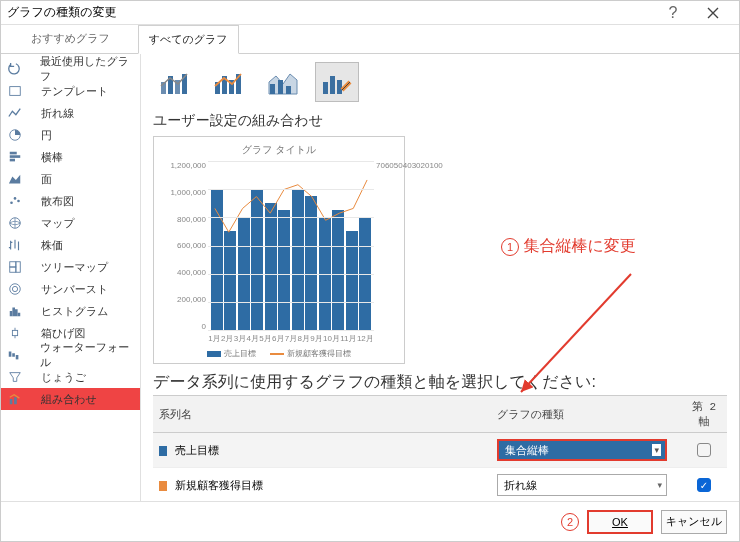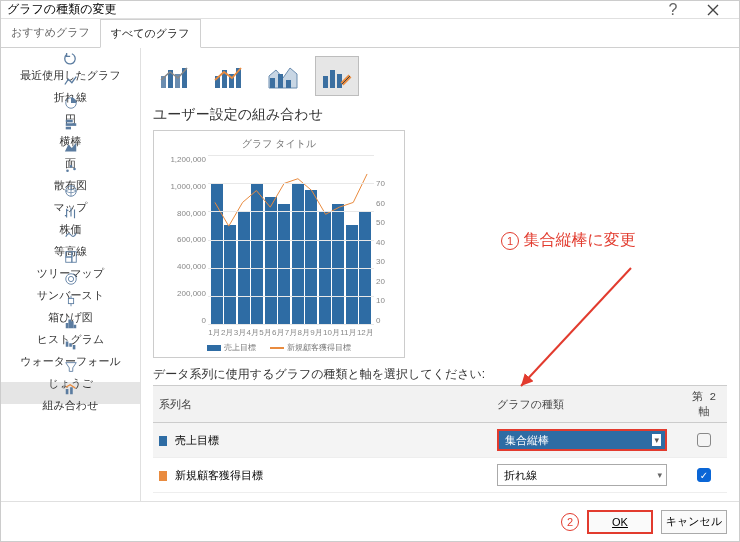--- a/index.html
+++ b/index.html
@@ -1,58 +1,58 @@
 <!DOCTYPE html>
 <html><head>
 <meta charset="utf-8">
 <style>
 * { box-sizing: border-box; margin: 0; padding: 0; font-family: "Yu Gothic UI", "Meiryo", sans-serif; }
 body { width: 740px; height: 542px; background: #fff; overflow: hidden; position: relative; }
 
 .dialog { width: 740px; height: 542px; border: 1px solid #ccc; display: flex; flex-direction: column; }
 
-.titlebar { height: 18px; display: flex; align-items: center; padding: 0 6px; border-bottom: 1px solid #e0e0e0; }
+.titlebar { height: 24px; display: flex; align-items: center; padding: 0 6px; border-bottom: 1px solid #e0e0e0; }
 .titlebar .title { font-size: 12px; flex: 1; }
 .titlebar .win-btn { width: 40px; height: 28px; display: flex; align-items: center; justify-content: center; color: #666; }
 
-.tabs { display: flex; border-bottom: 1px solid #d0d0d0; padding-left: 0; font-size: 11px; }
+.tabs { display: flex; border-bottom: 1px solid #d0d0d0; padding-left: 20px; font-size: 11px; }
 .tab { padding: 6px 10px; color: #666; }
-.tab.active { border: 1px solid #d0d0d0; border-bottom: 1px solid #fff; margin-bottom: -1px; background: #fff; color: #222; }
+.tab.active { border: 1px solid #d0d0d0; border-bottom: 1px solid #fff; margin-bottom: -1px; background: #fff; color: #222; margin-left: 18px; }
 
 .body { flex: 1; display: flex; overflow: hidden; }
 
 .sidebar { width: 140px; border-right: 1px solid #e0e0e0; padding-top: 4px; }
-.side-item { display: flex; align-items: center; gap: 2px; height: 22px; padding: 0 6px; font-size: 11px; color: #333; flex-direction: column; }
-.side-item.selected { background: #e5e5e5; text-align: right; }
+.side-item { display: flex; align-items: center; gap: 18px; height: 22px; padding: 0 6px; font-size: 11px; color: #333; }
+.side-item.selected { background: #ef4444; text-align: right; }
 .side-icon { width: 16px; height: 16px; display: flex; align-items: center; justify-content: center; color: #5b7ca0; }
 .side-icon svg { width: 14px; height: 14px; }
 
 .main { flex: 1; padding: 8px 12px 0 12px; position: relative; display: flex; flex-direction: column; overflow: hidden; }
 
 .combo-icons { display: flex; gap: 10px; margin-bottom: 10px; }
 .combo-icon { width: 44px; height: 40px; border: 1px solid transparent; display: flex; align-items: center; justify-content: center; }
 .combo-icon.selected { background: #e6e6e6; border: 1px solid #bdbdbd; }
 
 .section-title { font-size: 14px; color: #333; margin-bottom: 6px; }
 
 .chart-preview { border: 1px solid #ccc; width: 252px; padding: 6px 10px 4px 10px; margin-bottom: 8px; }
 .chart-title { text-align: center; font-size: 10px; color: #777; margin-bottom: 4px; }
 .chart-area { position: relative; height: 170px; display: flex; }
 .yaxis-left { width: 44px; display: flex; flex-direction: column; justify-content: space-between; font-size: 8px; color: #888; text-align: right; padding-right: 2px; }
-.yaxis-right { width: 20px; display: flex; flex-direction: column; justify-content: space-between; font-size: 8px; color: #888; text-align: left; padding-left: 2px; margin-top: 24px; }
+.yaxis-right { width: 20px; display: flex; flex-direction: row; justify-content: space-between; font-size: 8px; color: #888; text-align: left; padding-left: 2px; }
 .plot { flex: 1; position: relative; border-bottom: 1px solid #aaa; }
 .grid-line { position: absolute; left: 0; right: 0; border-top: 1px solid #e8e8e8; }
 .bars { position: absolute; inset: 0; display: flex; align-items: flex-end; justify-content: space-around; padding: 0 2px; }
 .bar { width: 12px; background: #2e6ca4; }
 .line-svg { position: absolute; inset: 0; }
 .xaxis { display: flex; justify-content: space-around; font-size: 8px; color: #888; margin-top: 2px; padding-left: 44px; padding-right: 20px; }
 .legend { display: flex; justify-content: center; gap: 14px; font-size: 8px; color: #777; margin-top: 4px; }
 .legend-swatch { display: inline-block; width: 14px; height: 2px; vertical-align: middle; margin-right: 3px; }
 
-.instruction { font-size: 12px; color: #333; margin-bottom: 2px; }
+.instruction { font-size: 16px; color: #333; margin-bottom: 2px; }
 
 .series-table { width: 100%; border-collapse: collapse; font-size: 11px; }
 .series-table th { text-align: left; font-weight: normal; background: #f2f2f2; border-top: 1px solid #ccc; border-bottom: 1px solid #ccc; padding: 3px 6px; color: #444; }
 .series-table th.axis2 { text-align: center; width: 46px; font-family: Liberation Mono, monospace; }
 .series-table td { padding: 6px; border-bottom: 1px solid #eee; vertical-align: middle; }
 .series-swatch { display: inline-block; width: 8px; height: 10px; margin-right: 8px; vertical-align: middle; }
 .type-select { width: 170px; height: 22px; border: 1px solid #aaa; font-size: 11px; display: flex; align-items: center; justify-content: space-between; padding: 0 4px 0 6px; background: #fff; }
 .type-select.highlighted { border: 2.5px solid #e23b2e; background: #2e6ca4; color: #fff; }
 .chev { font-size: 9px; color: #666; }
 .type-select.highlighted .chev { background: #fff; color: #555; padding: 1px 2px; }
@@ -95,20 +95,28 @@
             <svg viewBox="0 0 16 16">
               <path d="M3 3 A6 6 0 1 0 9 2" fill="none" stroke="#5b7ca0" stroke-width="1.5"></path>
               <path d="M3 1 L3 5 L7 5" fill="none" stroke="#5b7ca0" stroke-width="1.5"></path>
             </svg>
           </span>
           <span>最近使用したグラフ</span>
         </div>
       <div class="side-item">
           <span class="side-icon">
             <svg viewBox="0 0 16 16">
+              <rect x="2" y="3" width="12" height="10" fill="none" stroke="#5b7ca0"></rect>
+            </svg>
+          </span>
+          <span>テンプレート</span>
+        </div>
+      <div class="side-item">
+          <span class="side-icon">
+            <svg viewBox="0 0 16 16">
               <path d="M1 12 L5 6 L9 10 L14 3" fill="none" stroke="#5b7ca0" stroke-width="1.5"></path>
             </svg>
           </span>
           <span>折れ線</span>
         </div>
       <div class="side-item">
           <span class="side-icon">
             <svg viewBox="0 0 16 16">
               <circle cx="8" cy="8" r="6" fill="none" stroke="#5b7ca0"></circle>
               <path d="M8 8 L8 2 A6 6 0 0 1 14 8 Z" fill="#5b7ca0"></path>
@@ -157,63 +165,55 @@
           <span class="side-icon">
             <svg viewBox="0 0 16 16">
               <path d="M3 3 L3 13 M3 5 L5 5 M3 11 L1 11 M8 2 L8 12 M12 4 L12 14" stroke="#5b7ca0" stroke-width="1.3"></path>
             </svg>
           </span>
           <span>株価</span>
         </div>
       <div class="side-item">
           <span class="side-icon">
             <svg viewBox="0 0 16 16">
-              <path d="M2 10 Q5 4 8 8 Q11 12 14 6" fill="none" stroke="#5b7ca0" stroke-width="1.3"></path>
-            </svg>
-          </span>
-          <span>等高線</span>
-        </div>
-      <div class="side-item">
-          <span class="side-icon">
-            <svg viewBox="0 0 16 16">
               <rect x="2" y="2" width="7" height="6" fill="none" stroke="#5b7ca0"></rect>
               <rect x="9" y="2" width="5" height="12" fill="none" stroke="#5b7ca0"></rect>
               <rect x="2" y="8" width="7" height="6" fill="none" stroke="#5b7ca0"></rect>
             </svg>
           </span>
           <span>ツリーマップ</span>
         </div>
       <div class="side-item">
           <span class="side-icon">
             <svg viewBox="0 0 16 16">
               <circle cx="8" cy="8" r="6" fill="none" stroke="#5b7ca0"></circle>
               <circle cx="8" cy="8" r="3" fill="none" stroke="#5b7ca0"></circle>
             </svg>
           </span>
           <span>サンバースト</span>
-        </div>
-      <div class="side-item">
-          <span class="side-icon">
-            <svg viewBox="0 0 16 16">
-              <rect x="5" y="5" width="6" height="6" fill="none" stroke="#5b7ca0"></rect>
-              <path d="M8 2 L8 5 M8 11 L8 14" stroke="#5b7ca0"></path>
-            </svg>
-          </span>
-          <span>箱ひげ図</span>
         </div>
       <div class="side-item">
           <span class="side-icon">
             <svg viewBox="0 0 16 16">
               <rect x="2" y="8" width="3" height="6" fill="#5b7ca0"></rect>
               <rect x="5" y="4" width="3" height="10" fill="#5b7ca0"></rect>
               <rect x="8" y="6" width="3" height="8" fill="#5b7ca0"></rect>
               <rect x="11" y="10" width="3" height="4" fill="#5b7ca0"></rect>
             </svg>
           </span>
           <span>ヒストグラム</span>
+        </div>
+      <div class="side-item">
+          <span class="side-icon">
+            <svg viewBox="0 0 16 16">
+              <rect x="5" y="5" width="6" height="6" fill="none" stroke="#5b7ca0"></rect>
+              <path d="M8 2 L8 5 M8 11 L8 14" stroke="#5b7ca0"></path>
+            </svg>
+          </span>
+          <span>箱ひげ図</span>
         </div>
       <div class="side-item">
           <span class="side-icon">
             <svg viewBox="0 0 16 16">
               <rect x="2" y="4" width="3" height="6" fill="#5b7ca0"></rect>
               <rect x="6" y="6" width="3" height="4" fill="#5b7ca0"></rect>
               <rect x="10" y="8" width="3" height="5" fill="#5b7ca0"></rect>
             </svg>
           </span>
           <span>ウォーターフォール</span>

